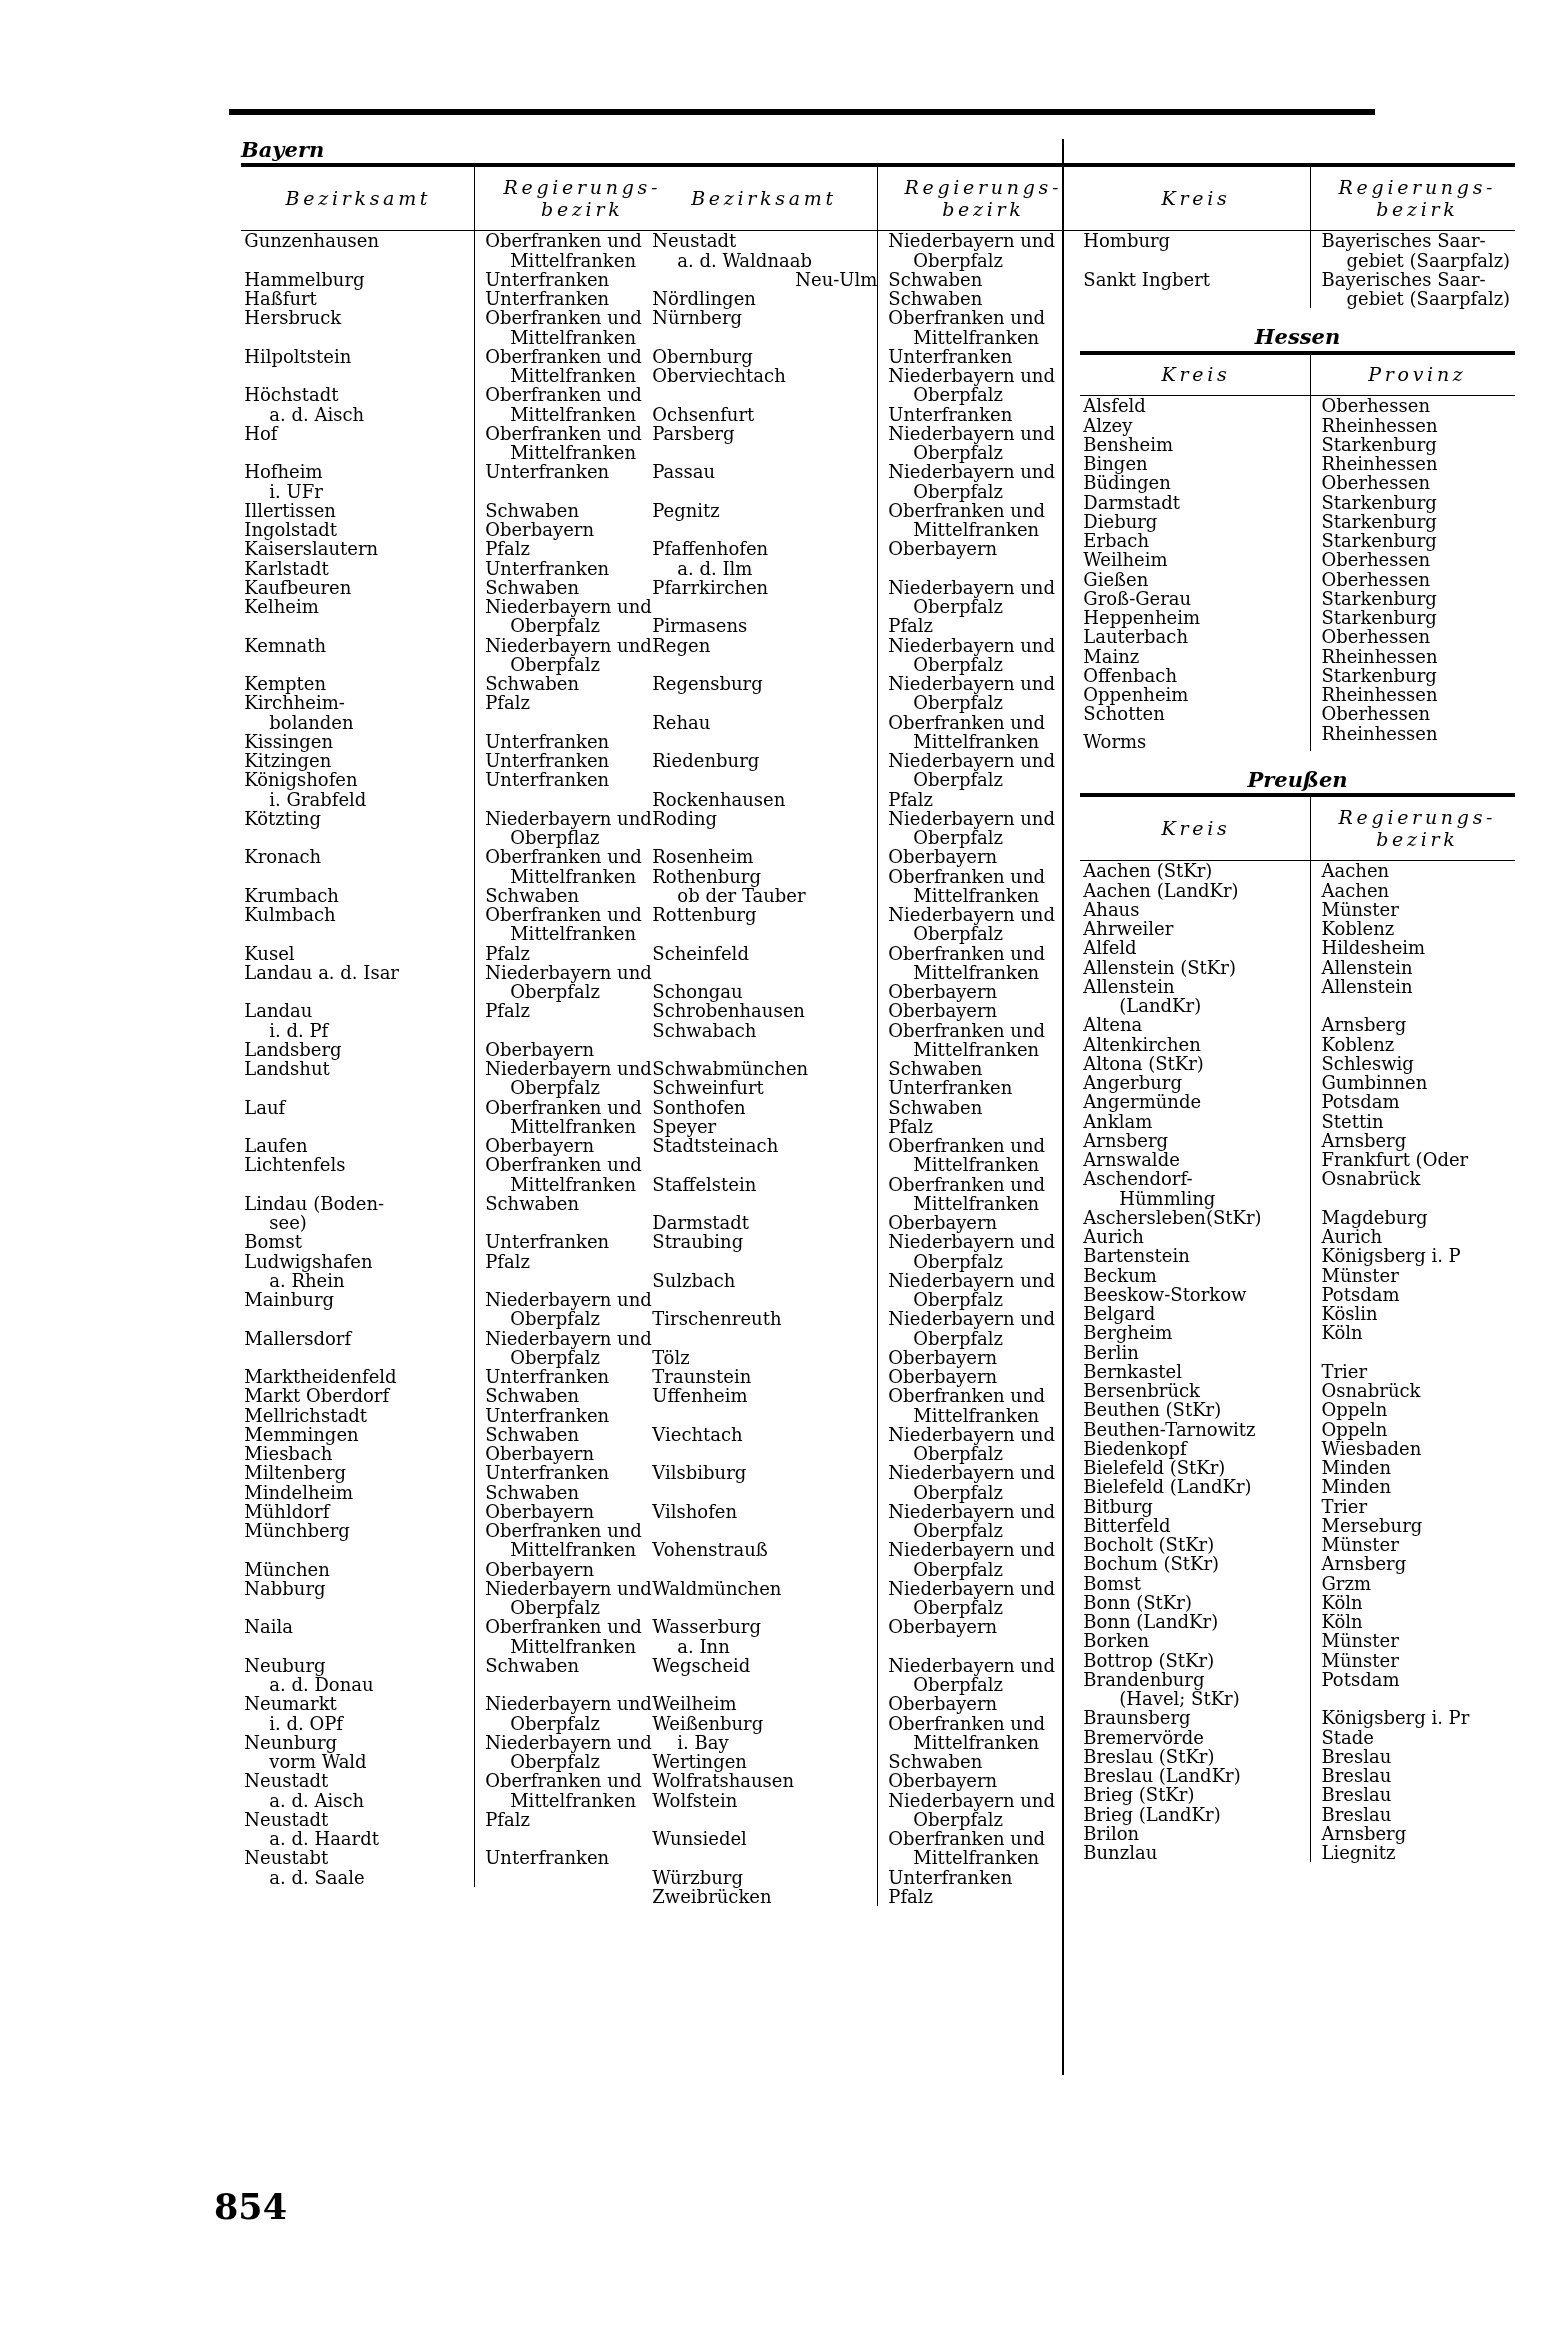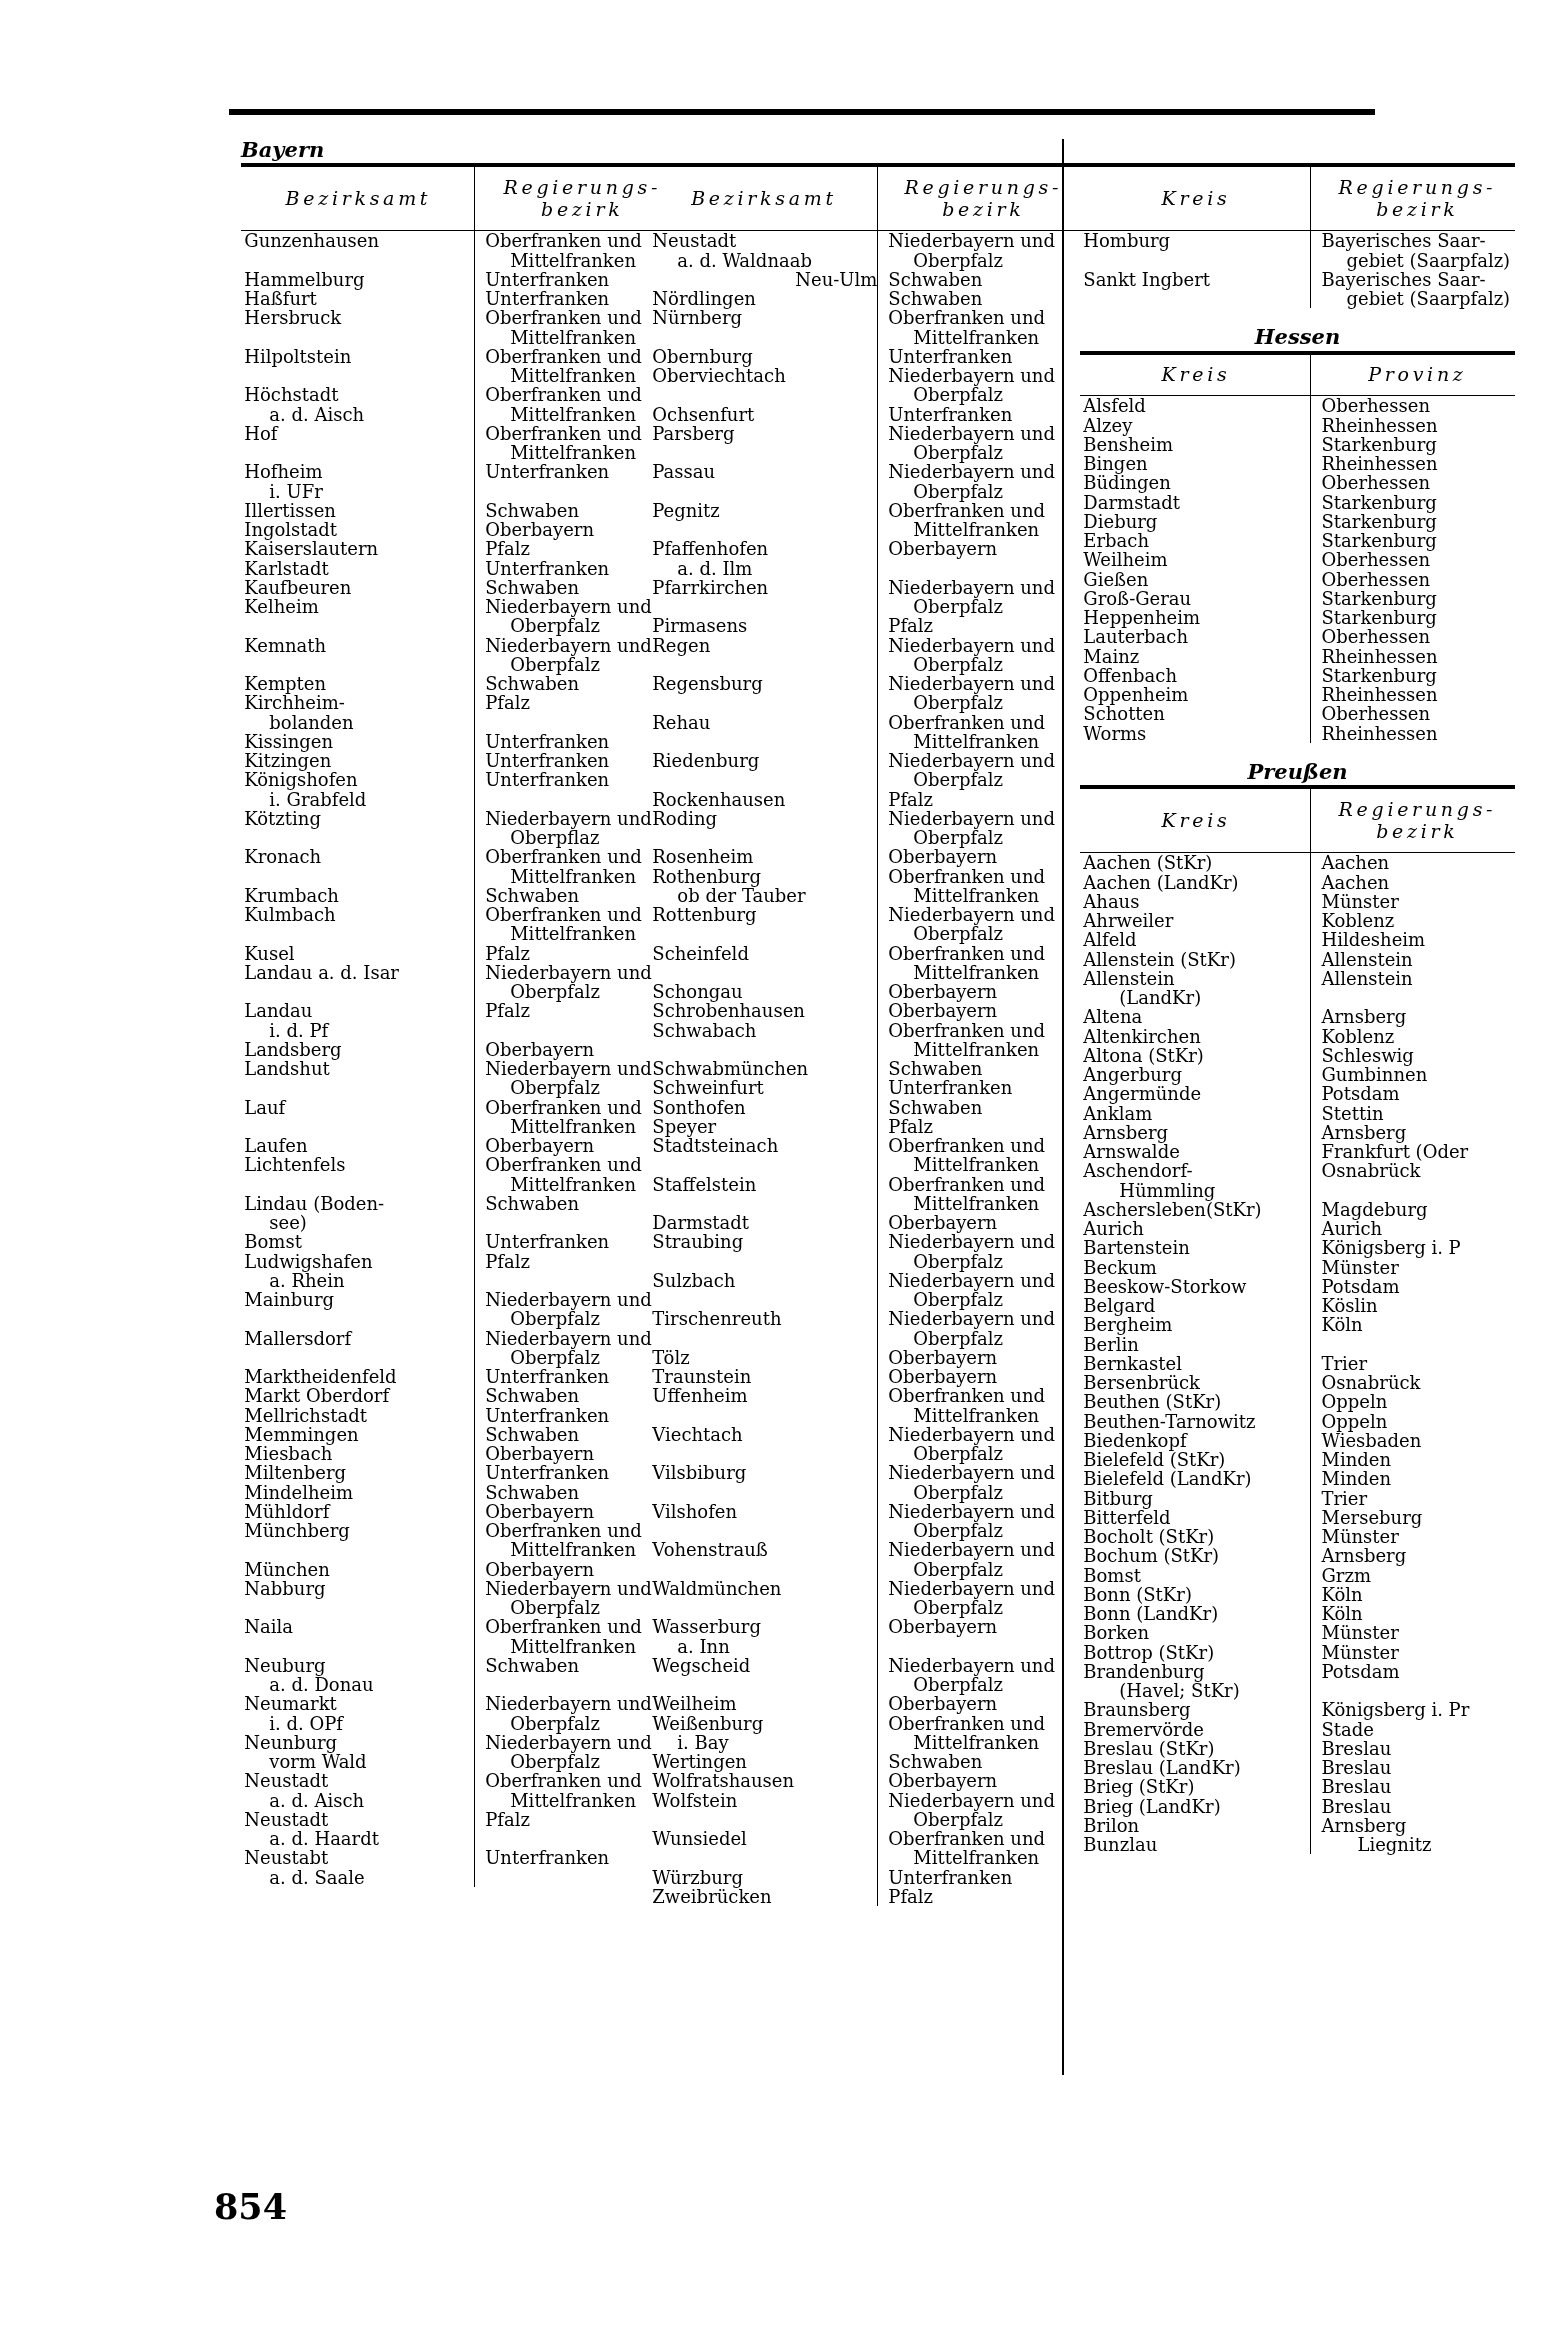--- a/index.html
+++ b/index.html
@@ -1076,21 +1076,21 @@
                 <div class="entry">
                   <span style="display: block;">Offenbach</span>
                 </div>
                 <div class="entry">
                   <span style="display: block;">Oppenheim</span>
                 </div>
                 <div class="entry">
                   <span style="display: block;">Schotten</span>
                 </div>
                 <div class="entry">
-                  <span style="display: block;">Worms</span>
+                  <span style="display: block; margin-top: 8px;">Worms</span>
                 </div>
               </div>
             </td>
           <td class="c-right vrule rows">
               <div id="hessen-values">
                 <div class="entry">
                   <span style="display: block;">Oberhessen</span>
                 </div>
                 <div class="entry">
                   <span style="display: block;">Rheinhessen</span>
@@ -1459,21 +1459,21 @@
                 <div class="entry rx">
                   <span style="display: block;">Breslau</span>
                 </div>
                 <div class="entry rx">
                   <span style="display: block;">Breslau</span>
                 </div>
                 <div class="entry rx">
                   <span style="display: block;">Arnsberg</span>
                 </div>
                 <div class="entry rx">
-                  <span style="display: block; margin-left: 36px;">Liegnitz</span>
+                  <span style="display: block;">Liegnitz</span>
                 </div>
               </div>
             </td>
         </tr>
       </tbody>
     </table>
   </div>
 
   <div class="folio">854</div>
 </div>

